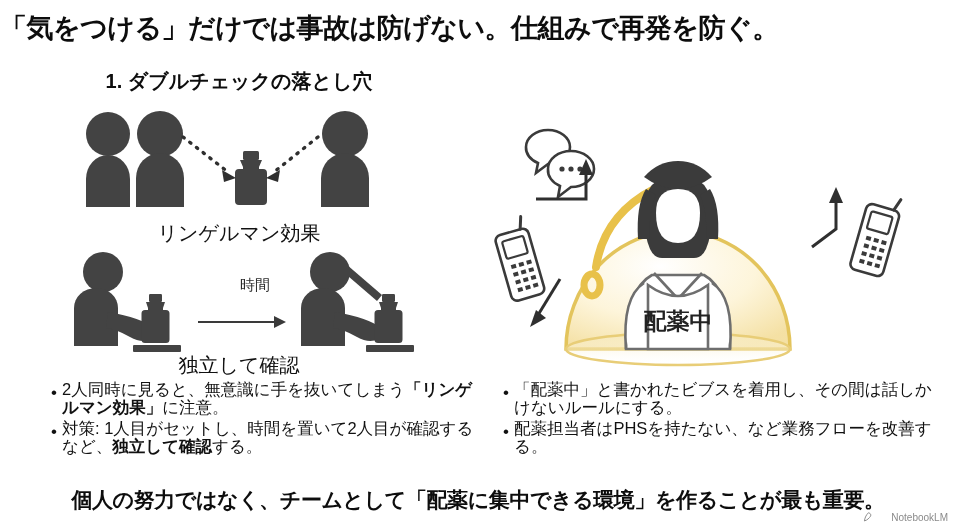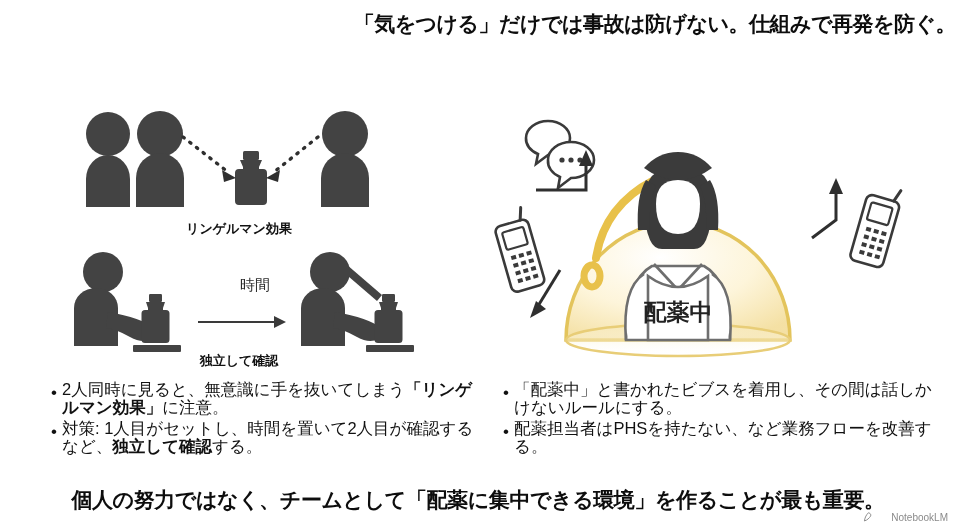--- a/index.html
+++ b/index.html
@@ -15,22 +15,22 @@
     font-family: "Liberation Sans", "DejaVu Sans", sans-serif;
     color: #111111;
   }
 
   
   .main-title {
     position: absolute;
     top: 10px;
     left: 0;
     width: 956px;
-    text-align: right;
-    font-size: 21px;
+    text-align: left;
+    font-size: 27px;
     font-weight: bold;
     letter-spacing: -0.5px;
     color: #0d0d0d;
     white-space: nowrap;
   }
 
   
   .column {
     position: absolute;
     top: 62px;
@@ -53,28 +53,28 @@
   }
 
   
   .illus {
     position: absolute;
     left: 0;
     width: 478px;
   }
   .illus-a { top: 42px;  height: 160px; }
   .illus-b { top: 188px; height: 120px; }
-  .illus-right { top: 46px; height: 275px; }
+  .illus-right { top: 55px; height: 275px; }
 
   .caption {
     position: absolute;
     width: 478px;
     text-align: center;
-    font-size: 13px;
-    font-weight: bold;
+    font-size: 20px;
+    font-weight: normal;
     color: #111111;
     white-space: nowrap;
   }
   .caption-a { top: 158px; left: 0; }
   .caption-b { top: 290px; left: 0; }
 
   
   .bullets {
     position: absolute;
     top: 318px;
@@ -132,20 +132,21 @@
     color: #8a8a8a;
   }
 </style>
 </head>
 <body>
 
 <div class="main-title">「気をつける」だけでは事故は防げない。仕組みで再発を防ぐ。</div>
 
 <div class="column col-left bl-left">
 
+  <div class="section-heading">1. ダブルチェックの落とし穴</div>
 
   <div class="illus illus-a">
     <svg width="478" height="160" viewBox="0 0 478 160" xmlns="http://www.w3.org/2000/svg">
       <g fill="#434343">
         <circle cx="108" cy="30" r="22"></circle>
         <path d="M86 103 L86 75 a22 24 0 0 1 44 0 L130 103 Z"></path>
         <circle cx="160" cy="30" r="23"></circle>
         <path d="M136 103 L136 74 a24 25 0 0 1 48 0 L184 103 Z"></path>
       </g>
       <g fill="#434343">

